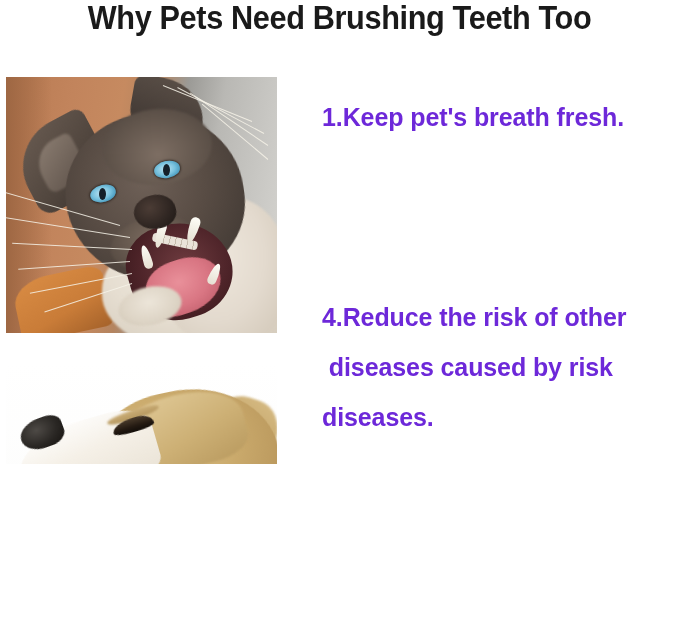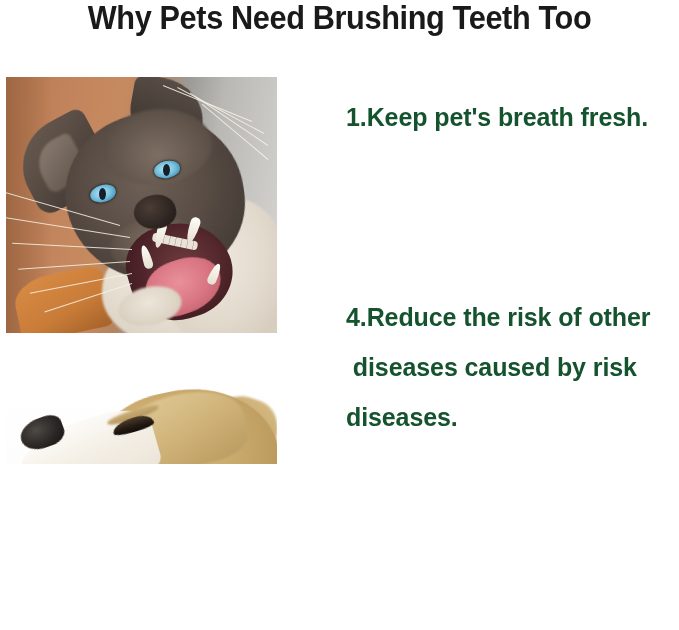--- a/index.html
+++ b/index.html
@@ -320,24 +320,23 @@
     position: absolute;
     left: 322px;
     top: 92px;
     width: 357px;
   }
   .list-line {
     font-family: "Liberation Sans", sans-serif;
     font-weight: bold;
     font-size: 25px;
     line-height: 50px;
-    color: #14532d;
+    color: #6d28d9;
     letter-spacing: -0.1px;
     white-space: pre;
-    margin-left: 24px;
   }
   .line-gap { height: 50px; }
 </style>
 </head>
 <body>
 
 <div class="page">
 
   <div class="title">Why Pets Need Brushing Teeth Too</div>
 

